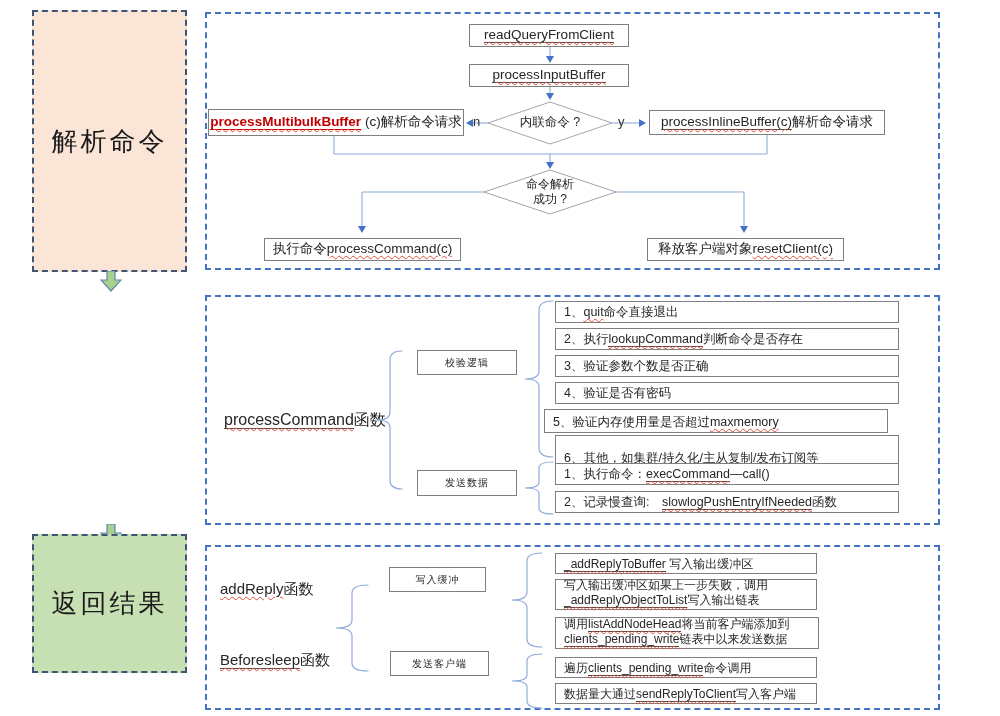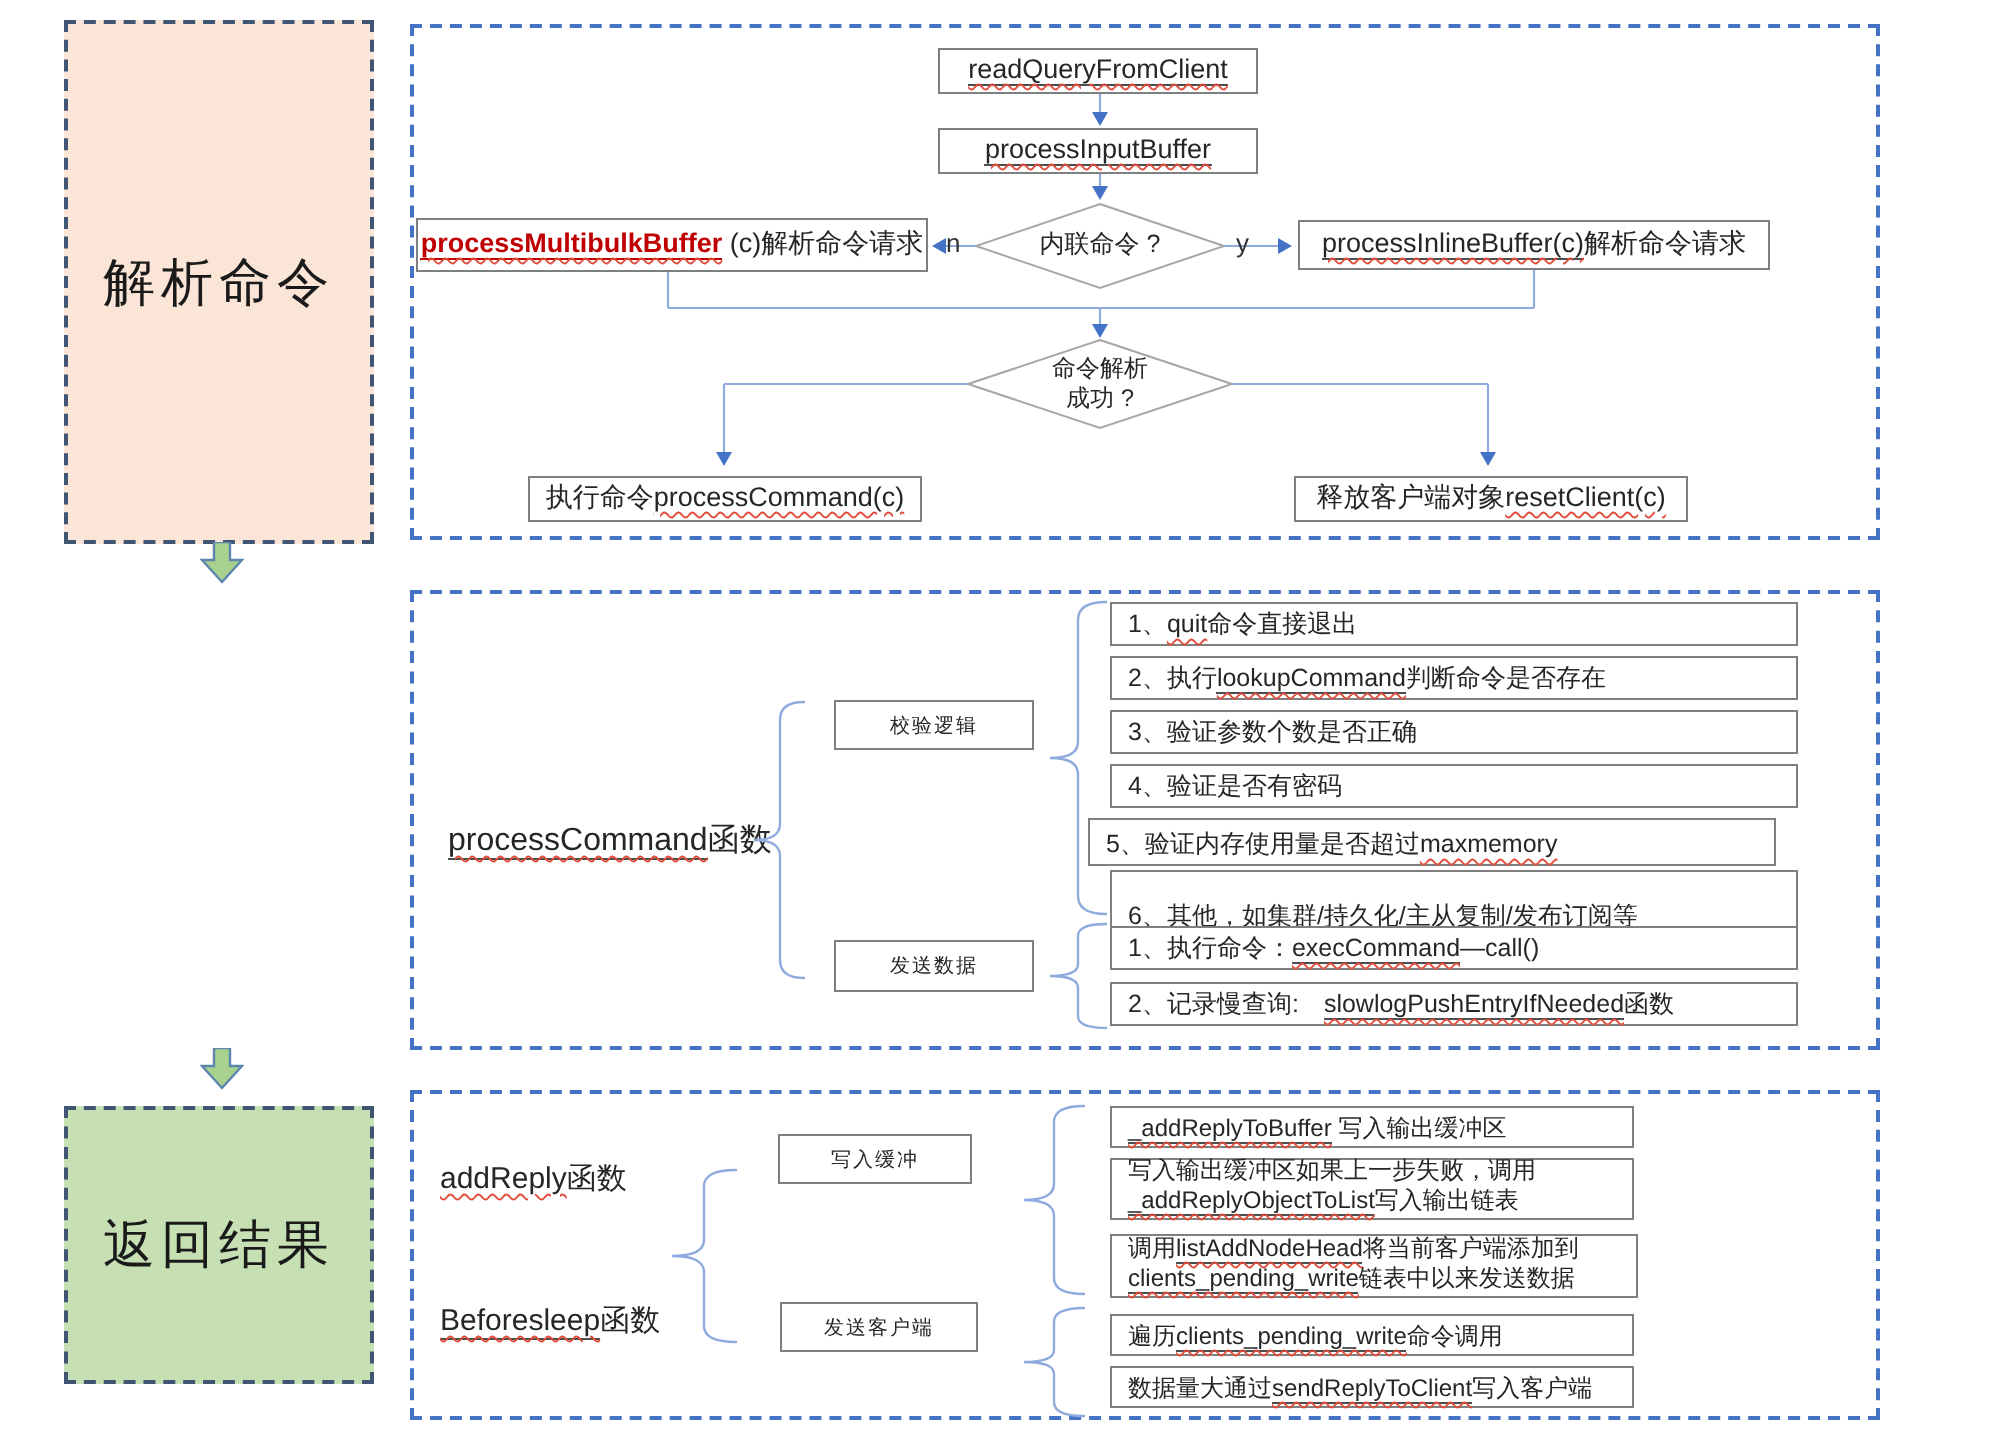--- a/index.html
+++ b/index.html
@@ -5,21 +5,21 @@
   html,body{margin:0;padding:0;background:#fff;}
   #page{position:relative;width:1000px;height:716px;background:#fff;overflow:hidden;
         font-family:"Liberation Sans",sans-serif;color:#262626;}
 
   
   .sec{position:absolute;left:32px;width:155px;box-sizing:border-box;
        border:2px dashed var(--sec_border);display:flex;align-items:center;justify-content:center;
        font-size:26px;letter-spacing:3px;color:#1a1a1a;}
   .sec-parse{top:10px;height:262px;background:var(--parse_bg);}
   .sec-invoke{top:293px;height:232px;background:var(--invoke_bg);}
-  .sec-result{top:553px;height:139px;background:var(--result_bg);}
+  .sec-result{top:534px;height:139px;background:var(--result_bg);}
   .stage-arrow{position:absolute;left:100px;width:22px;height:21px;}
   .stage-arrow path{fill:var(--stage_arrow_fill);stroke:var(--stage_arrow_stroke);stroke-width:1.2;}
 
   
   .panel{position:absolute;left:205px;width:735px;box-sizing:border-box;
          border:2px dashed var(--panel_border);background:#fff;}
   .panel1{top:12px;height:258px;}
   .panel2{top:295px;height:230px;}
   .panel3{top:545px;height:165px;}
 

